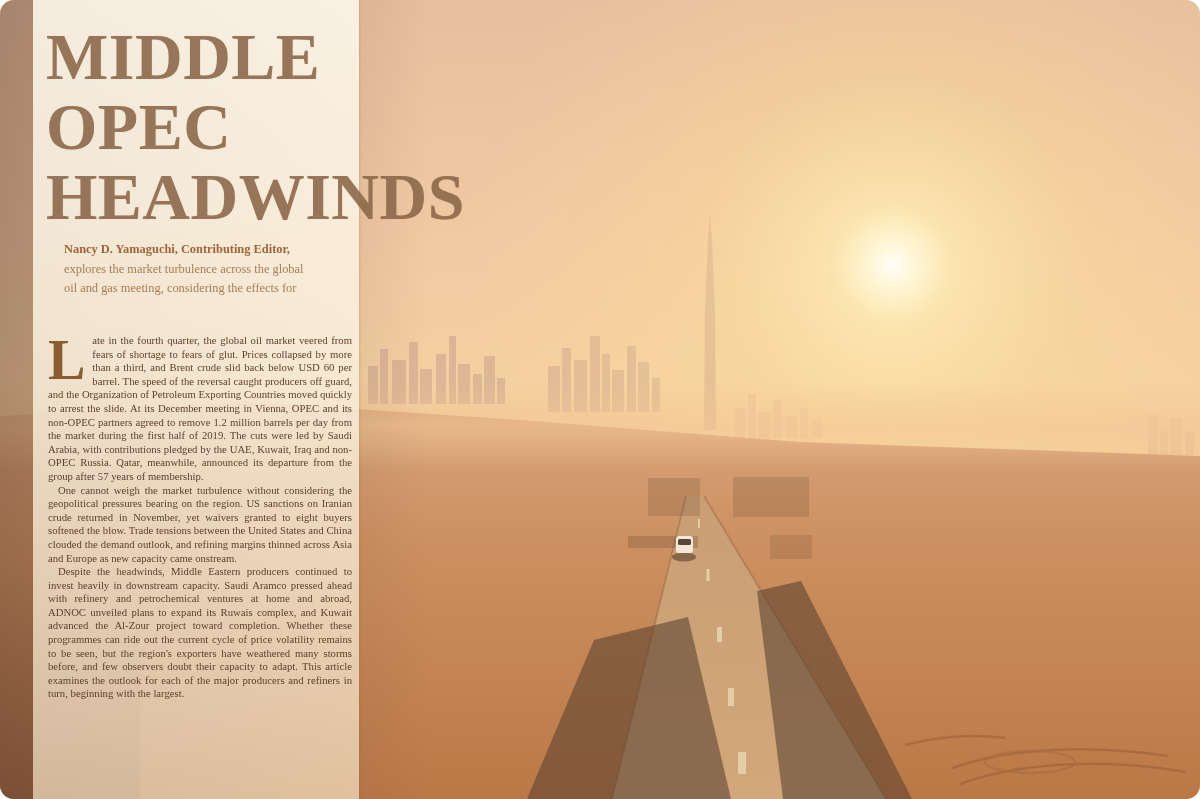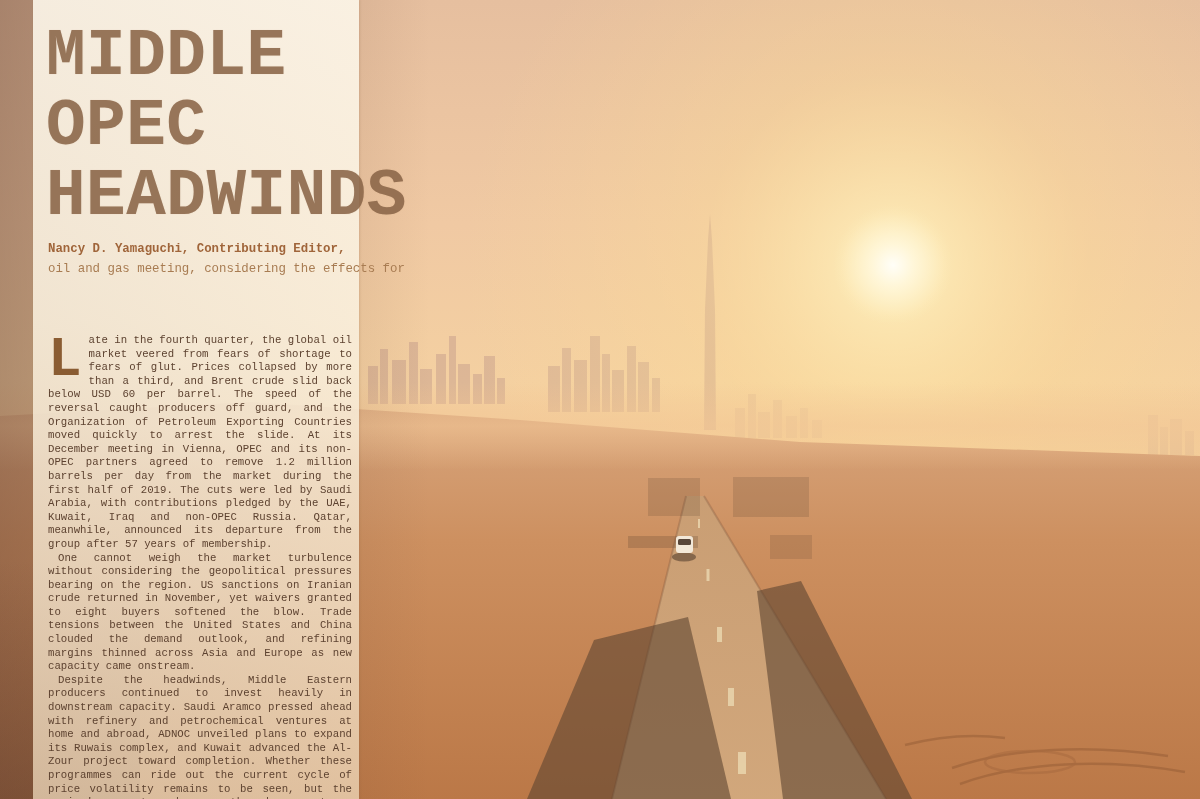--- a/index.html
+++ b/index.html
@@ -1,41 +1,42 @@
 <!DOCTYPE html>
 <html><head>
 <meta charset="utf-8">
 <style>
   html,body{margin:0;padding:0;background:#ffffff;}
   .stage{
     position:relative;
     width:1200px;height:799px;
     overflow:hidden;
-    font-family:Liberation Mono, monospace;
+    font-family:Liberation Serif, serif;
+    border-radius:14px;
   }
   .photo-svg{position:absolute;left:0;top:0;width:1200px;height:799px;display:block;}
   
   .panel{
     position:absolute;left:33px;top:0;width:326px;height:799px;
     background:linear-gradient(180deg,
       rgba(253,247,234,0.90) 0%,
       rgba(251,242,224,0.86) 40%,
       rgba(246,231,207,0.80) 72%,
       rgba(240,219,189,0.74) 100%);
     box-shadow:1px 0 2px rgba(120,90,60,0.18);
   }
   .headline{
     position:absolute;left:46px;top:22px;z-index:5;
     font-weight:700;font-size:66px;line-height:70px;
     letter-spacing:0.5px;white-space:nowrap;
     color:rgba(138,101,72,0.85);
     text-shadow:0 0 1px rgba(160,115,85,0.25);
   }
   .byline-block{
-    position:absolute;left:48px;top:240px;width:302px;z-index:5;
+    position:absolute;left:64px;top:240px;width:302px;z-index:5;
     font-size:12.4px;line-height:19.5px;
   }
   .byline-name{font-weight:700;color:#a0653a;}
   .dek-line{color:#a87c52;white-space:nowrap;}
   .article{
     position:absolute;left:48px;top:334px;width:304px;bottom:0;z-index:5;
     overflow:hidden;
     color:#5d4230;
     font-size:10.7px;line-height:13.6px;
     text-align:justify;
@@ -192,20 +193,21 @@
   <div class="panel"></div>
 
   <div class="headline">
     <div>MIDDLE</div>
     <div>OPEC</div>
     <div>HEADWINDS</div>
   </div>
 
   <div class="byline-block">
     <div class="byline-name">Nancy D. Yamaguchi, Contributing Editor,</div>
+    <div class="dek-line">explores the market turbulence across the global</div>
     <div class="dek-line">oil and gas meeting, considering the effects for</div>
   </div>
 
   <div class="article">
     <p>
       <span class="dropcap">L</span><span>ate in the fourth quarter, the global oil market veered from fears of shortage to fears of glut. Prices collapsed by more than a third, and Brent crude slid back below USD 60 per barrel. The speed of the reversal caught producers off guard, and the Organization of Petroleum Exporting Countries moved quickly to arrest the slide. At its December meeting in Vienna, OPEC and its non-OPEC partners agreed to remove 1.2 million barrels per day from the market during the first half of 2019. The cuts were led by Saudi Arabia, with contributions pledged by the UAE, Kuwait, Iraq and non-OPEC Russia. Qatar, meanwhile, announced its departure from the group after 57 years of membership.</span>
     </p>
     <p>One cannot weigh the market turbulence without considering the geopolitical pressures bearing on the region. US sanctions on Iranian crude returned in November, yet waivers granted to eight buyers softened the blow. Trade tensions between the United States and China clouded the demand outlook, and refining margins thinned across Asia and Europe as new capacity came onstream.</p>
     <p>Despite the headwinds, Middle Eastern producers continued to invest heavily in downstream capacity. Saudi Aramco pressed ahead with refinery and petrochemical ventures at home and abroad, ADNOC unveiled plans to expand its Ruwais complex, and Kuwait advanced the Al-Zour project toward completion. Whether these programmes can ride out the current cycle of price volatility remains to be seen, but the region's exporters have weathered many storms before, and few observers doubt their capacity to adapt. This article examines the outlook for each of the major producers and refiners in turn, beginning with the largest.</p>
   </div>

